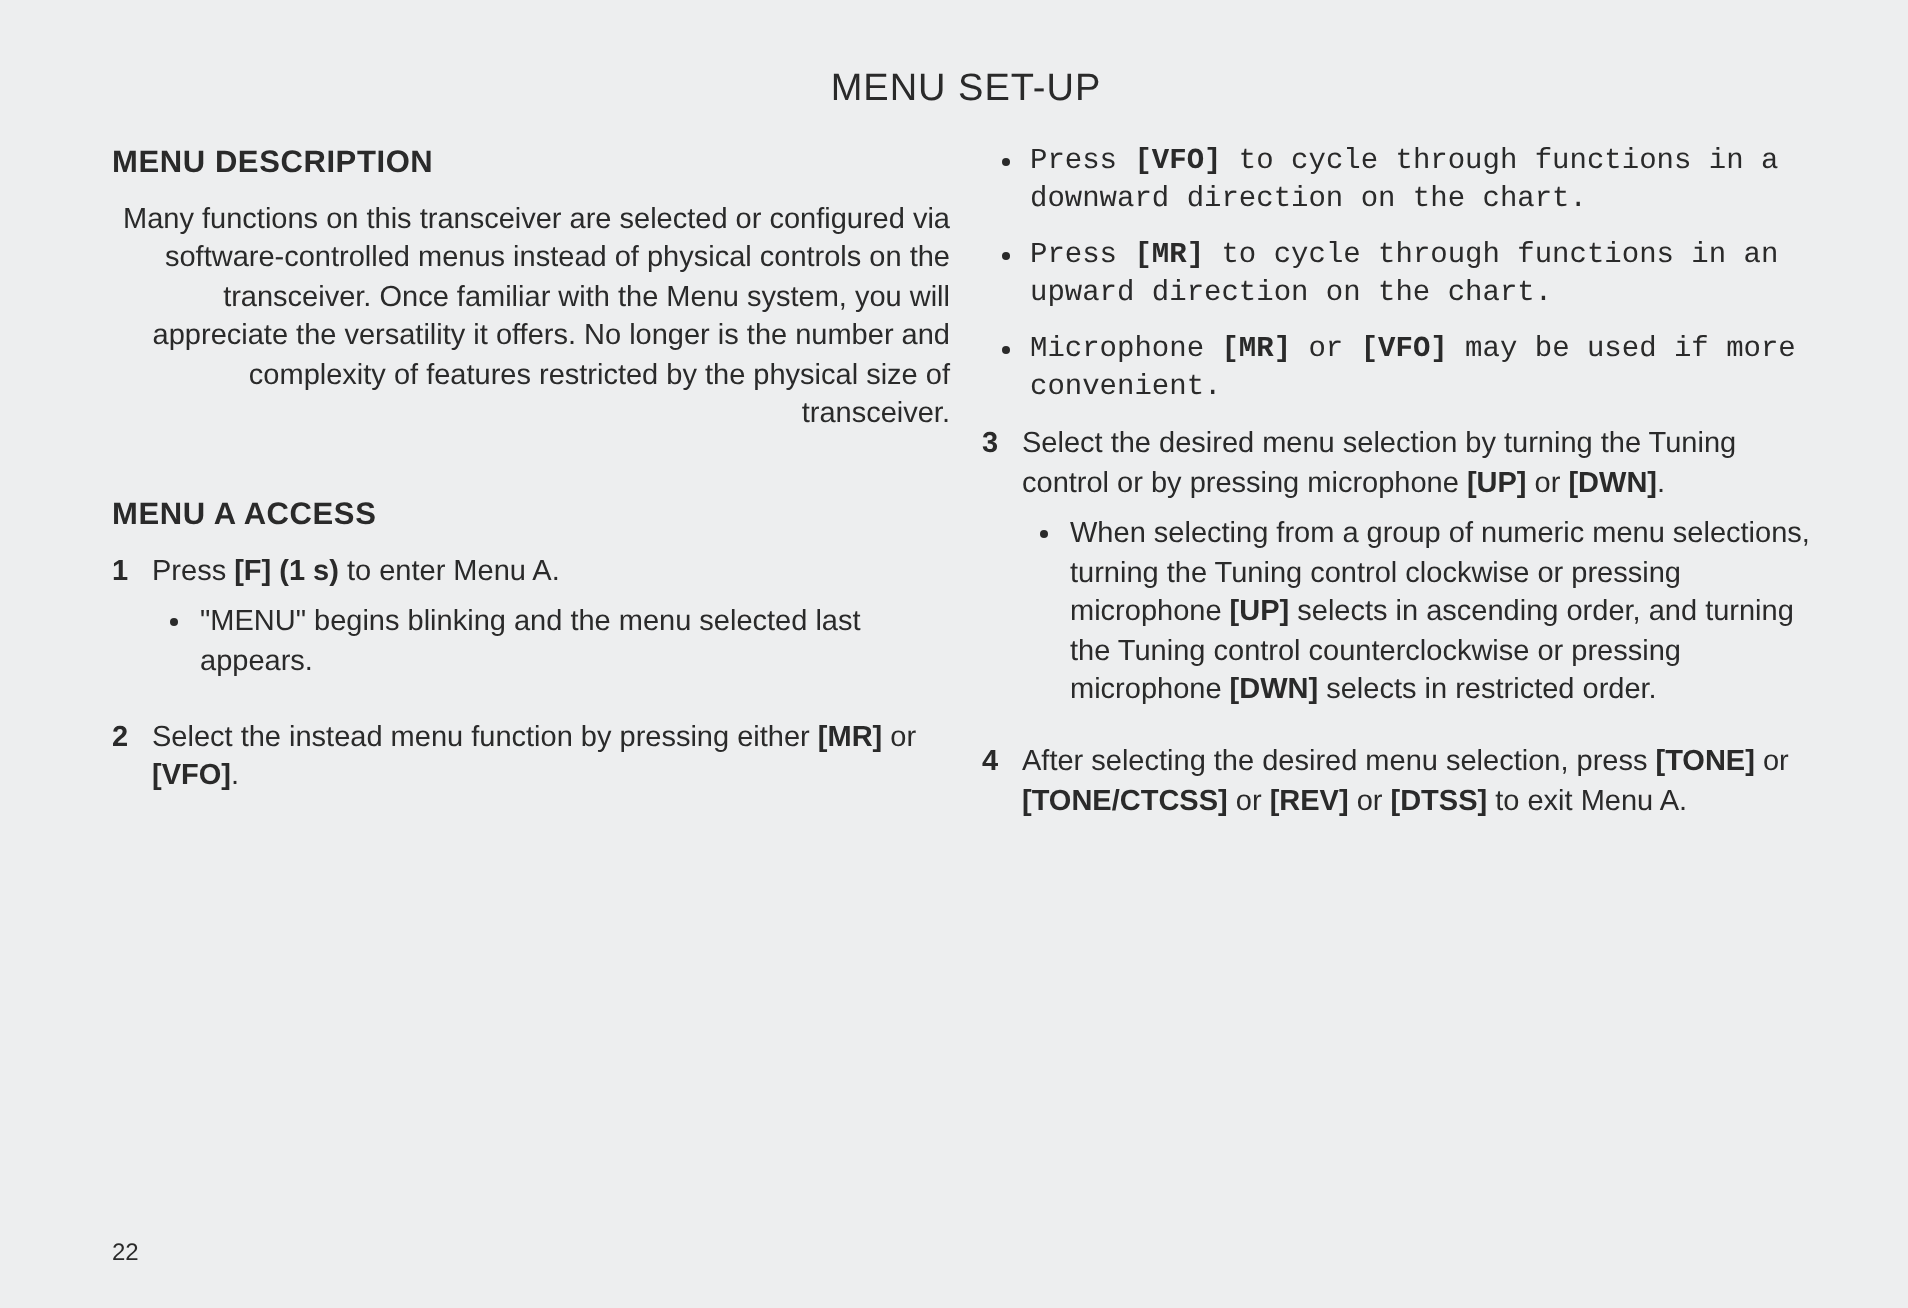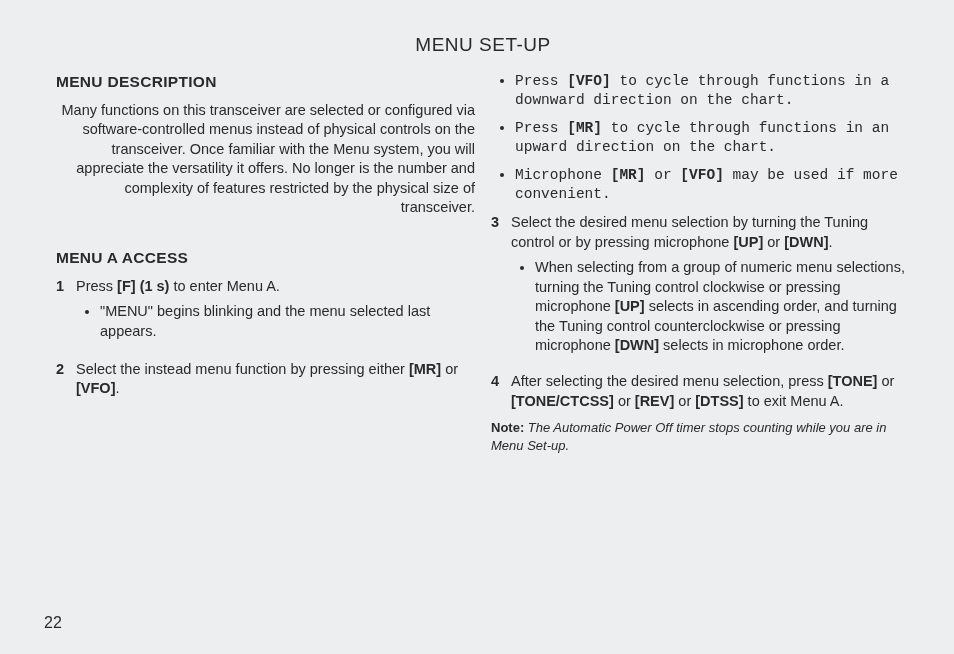--- a/index.html
+++ b/index.html
@@ -66,22 +66,22 @@
   .spacer { height: 18px; }
   .note {
     font-size: 13px;
     margin-top: 8px;
   }
   .note .label { font-weight: bold; font-style: normal; }
   .note .text { font-style: italic; }
   .pagenum {
     position: absolute;
     bottom: 20px;
-    left: 44px;
-    font-size: 16px;
+    left: 56px;
+    font-size: 12px;
   }
   b { font-weight: bold; }
 </style>
 </head>
 <body>
 
 <div class="page">
   <div class="page-title">MENU SET-UP</div>
 
   <div class="cols">
@@ -124,33 +124,30 @@
           <span>Microphone </span><b>[MR]</b><span> or </span><b>[VFO]</b><span> may be used if more convenient.</span>
         </li>
       </ul>
 
       <div class="num-item">
         <div class="num">3</div>
         <div class="body">
           <span>Select the desired menu selection by turning the Tuning control or by pressing microphone </span><b>[UP]</b><span> or </span><b>[DWN]</b><span>.</span>
           <ul class="sub-bullets">
             <li>
-              <span>When selecting from a group of numeric menu selections, turning the Tuning control clockwise or pressing microphone </span><b>[UP]</b><span> selects in ascending order, and turning the Tuning control counterclockwise or pressing microphone </span><b>[DWN]</b><span> selects in microphone order.</span>
+              <span>When selecting from a group of numeric menu selections, turning the Tuning control clockwise or pressing microphone </span><b>[UP]</b><span> selects in ascending order, and turning the Tuning control counterclockwise or pressing microphone </span><b>[DWN]</b><span> selects in restricted order.</span>
             </li>
           </ul>
         </div>
       </div>
 
       <div class="num-item">
         <div class="num">4</div>
         <div class="body">
           <span>After selecting the desired menu selection, press </span><b>[TONE]</b><span> or </span><b>[TONE/CTCSS]</b><span> or </span><b>[REV]</b><span> or </span><b>[DTSS]</b><span> to exit Menu A.</span>
         </div>
       </div>
 
-      <div class="note">
-        <span class="label">Note:</span><span class="text">  The Automatic Power Off timer stops counting while you are in Menu Set-up.</span>
-      </div>
     </div>
   </div>
 
   <div class="pagenum">22</div>
 </div>
 
 </body></html>

